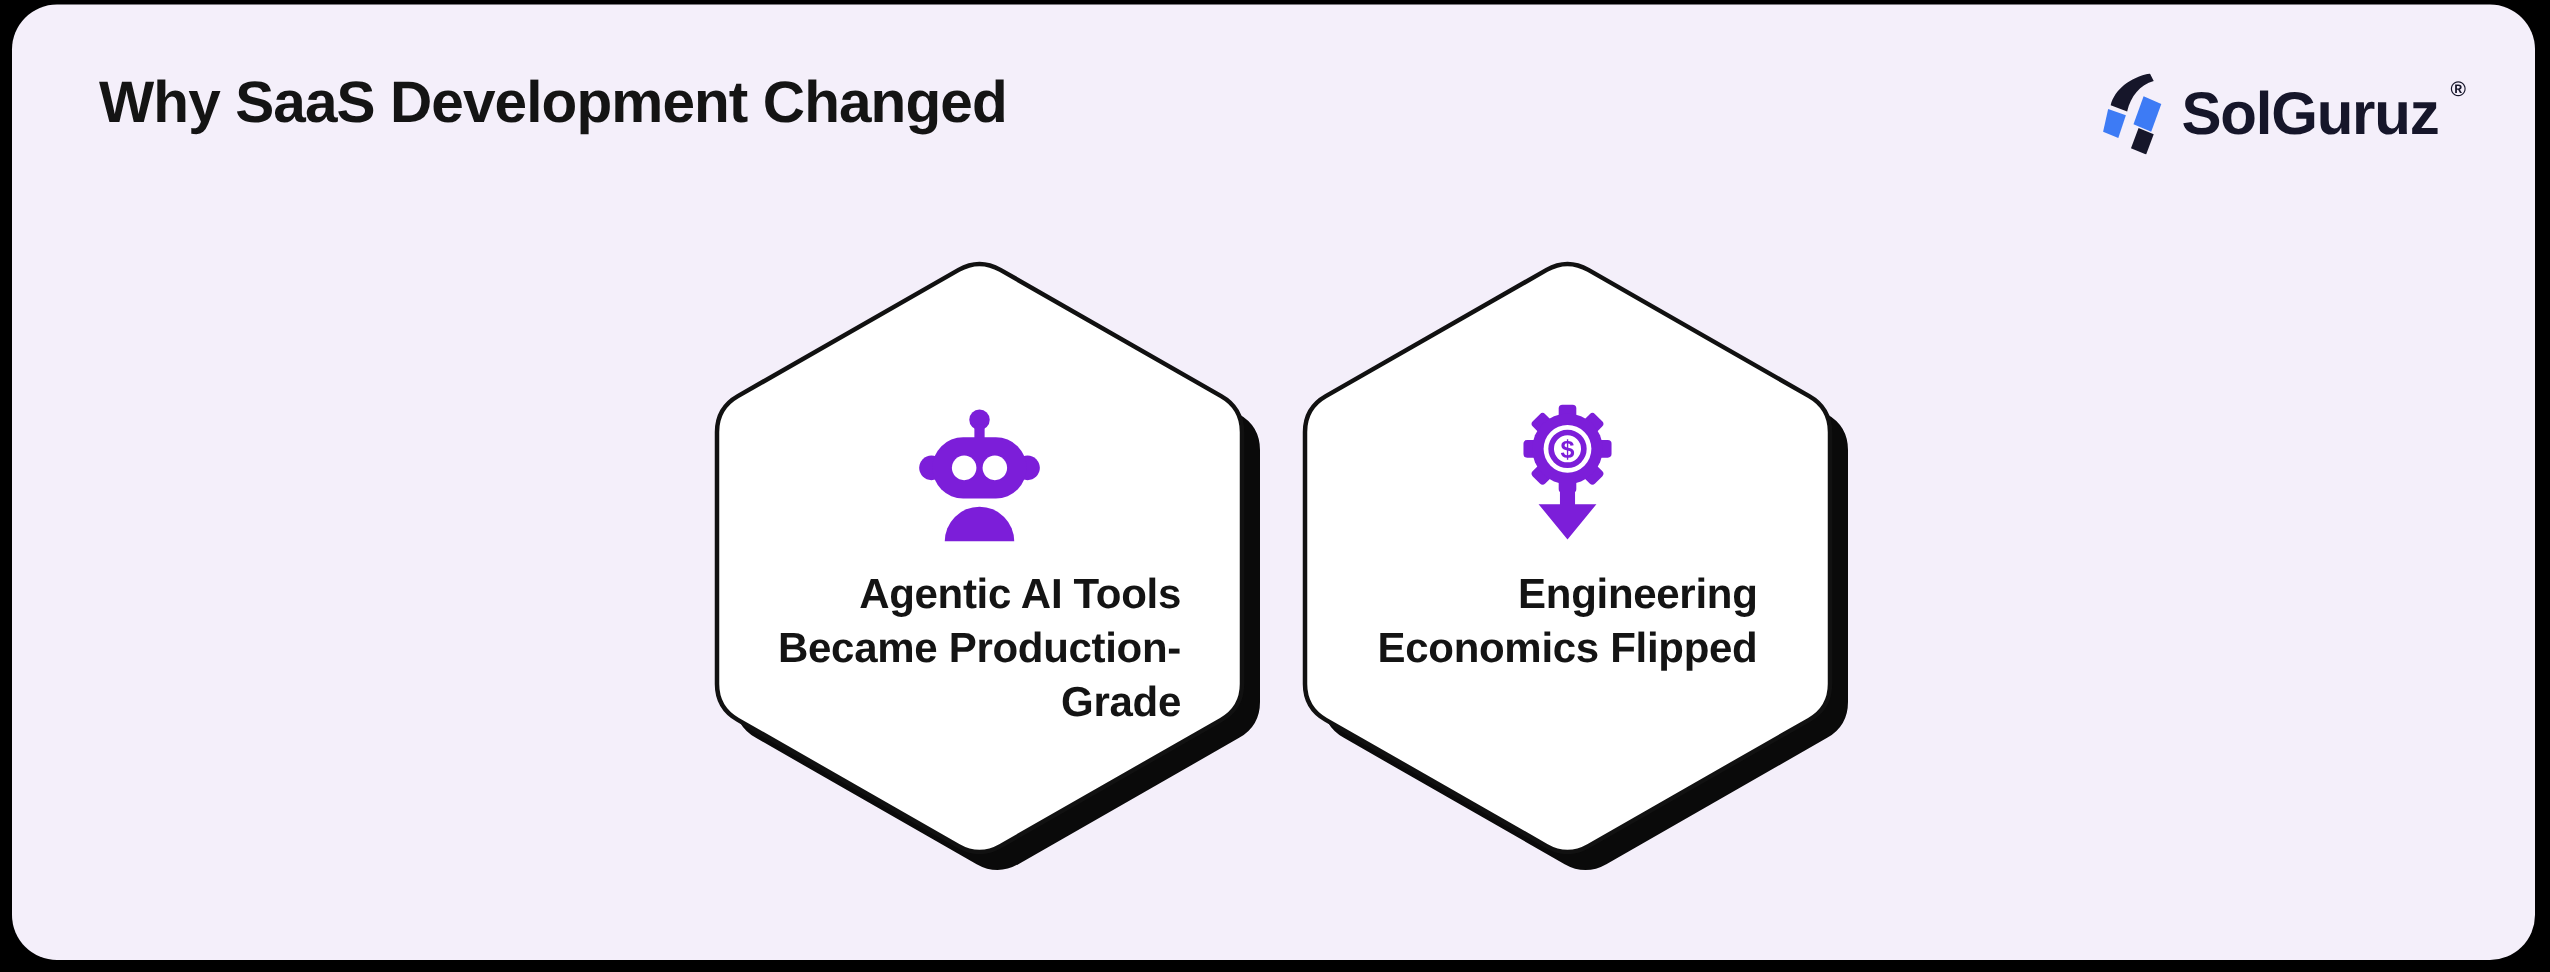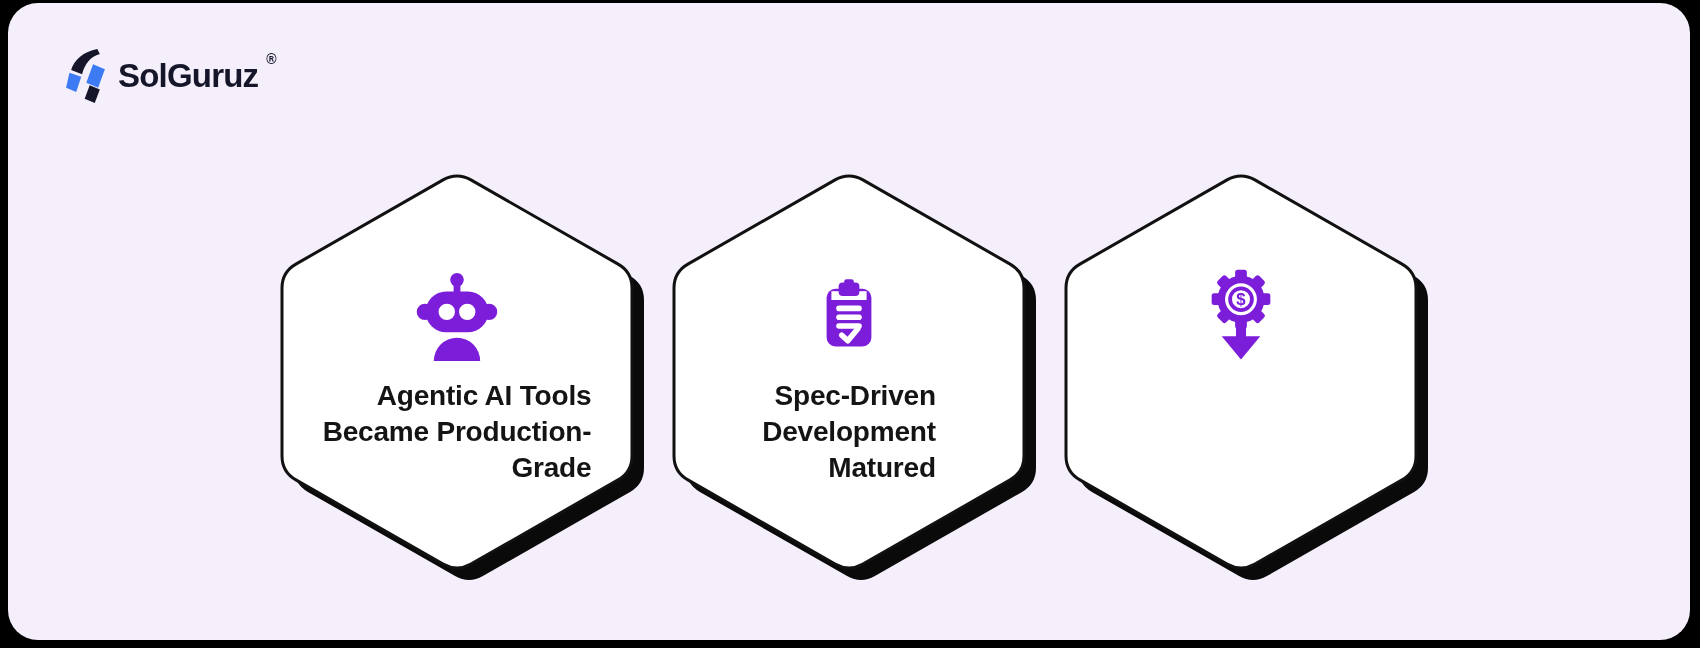--- a/index.html
+++ b/index.html
@@ -16,21 +16,21 @@
   .header{
     position:absolute;left:58px;right:46px;top:44px;
     display:flex;justify-content:space-between;align-items:flex-start;
   }
   .title{
     margin:0;font-size:39px;font-weight:800;letter-spacing:-0.6px;
     color:var(--text-dark,#141414);line-height:1.15;
   }
   .logo{display:flex;align-items:center;gap:8px;margin-top:2px;}
   .logo-text{
-    font-size:33px;font-weight:800;letter-spacing:-0.8px;
+    font-size:40px;font-weight:800;letter-spacing:-0.8px;
     color:var(--logo-dark,#16162a);
     text-align:center;
   }
   .logo-reg{
     font-size:14px;font-weight:700;color:var(--logo-dark,#16162a);
     align-self:flex-start;margin-top:2px;
   }
   .hex-row{
     position:absolute;left:0;right:0;top:169px;
     display:flex;justify-content:center;gap:42px;
@@ -54,20 +54,21 @@
   }
   .logo-mark-black{fill:var(--logo-dark,#16162a);}
   .logo-mark-blue{fill:var(--logo-blue,#3d7bf5);}
 </style>
 </head>
 <body style="background: rgb(0, 0, 0);">
 
 <div class="card">
 
   <div class="header">
+    <h1 class="title">Why SaaS Development Changed</h1>
 
     <div class="logo">
       <svg width="44" height="54" viewBox="0 0 52 64" aria-hidden="true">
         <path class="logo-mark-black" d="M37 0 C21 3 9 13 6 25 L19 30 C22 18 29 9 40 6 Z"></path>
         <path class="logo-mark-blue" d="M4 28 L18 33 L12 51 L0 46 Z"></path>
         <path class="logo-mark-blue" d="M32 18 L46 24 L38 46 L24 40 Z"></path>
         <path class="logo-mark-black" d="M28 43 L40 48 L34 64 L22 59 Z"></path>
       </svg>
       <span class="logo-text">SolGuruz</span>
       <span class="logo-reg">®</span>
@@ -95,43 +96,20 @@
             <circle cx="45" cy="60" r="12" fill="#fff"></circle>
             <circle cx="75" cy="60" r="12" fill="#fff"></circle>
           </svg>
         </div>
         <div class="hex-label">Agentic AI Tools
 Became Production-
 Grade</div>
       </div>
     </div>
 
-    <div class="hex-card">
-      <svg class="hex-bg" width="368" height="420" viewBox="-3 -3 368 420" aria-hidden="true">
-        <path class="hex-shadow" transform="translate(12,12)" d="M161.1 7.9 Q175 0 188.9 7.9 L336.1 92.1 Q350 100 350 116 L350 284 Q350 300 336.1 307.9 L188.9 392.1 Q175 400 161.1 392.1 L13.9 307.9 Q0 300 0 284 L0 116 Q0 100 13.9 92.1 Z"></path>
-        <path class="hex-face" d="M161.1 7.9 Q175 0 188.9 7.9 L336.1 92.1 Q350 100 350 116 L350 284 Q350 300 336.1 307.9 L188.9 392.1 Q175 400 161.1 392.1 L13.9 307.9 Q0 300 0 284 L0 116 Q0 100 13.9 92.1 Z"></path>
-      </svg>
-      <div class="hex-content">
-        <div class="hex-icon">
-          <svg width="64" height="74" viewBox="0 0 80 92" aria-hidden="true">
-            <rect x="12" y="12" width="56" height="72" rx="11" fill="currentColor"></rect>
-            <rect x="18" y="15" width="44" height="11" fill="#fff"></rect>
-            <rect x="27" y="4" width="26" height="17" rx="5" fill="currentColor"></rect>
-            <rect x="34" y="0" width="12" height="8" rx="3" fill="currentColor"></rect>
-            <rect x="24" y="33" width="32" height="7" rx="3.5" fill="#fff"></rect>
-            <rect x="24" y="44" width="32" height="7" rx="3.5" fill="#fff"></rect>
-            <rect x="24" y="55" width="32" height="7" rx="3.5" fill="#fff"></rect>
-            <path d="M31 70 L38.5 77 L51 62" fill="none" stroke="#fff" stroke-width="7" stroke-linecap="round" stroke-linejoin="round"></path>
-          </svg>
-        </div>
-        <div class="hex-label">Spec-Driven
-Development
-Matured</div>
-      </div>
-    </div>
 
     <div class="hex-card">
       <svg class="hex-bg" width="368" height="420" viewBox="-3 -3 368 420" aria-hidden="true">
         <path class="hex-shadow" transform="translate(12,12)" d="M161.1 7.9 Q175 0 188.9 7.9 L336.1 92.1 Q350 100 350 116 L350 284 Q350 300 336.1 307.9 L188.9 392.1 Q175 400 161.1 392.1 L13.9 307.9 Q0 300 0 284 L0 116 Q0 100 13.9 92.1 Z"></path>
         <path class="hex-face" d="M161.1 7.9 Q175 0 188.9 7.9 L336.1 92.1 Q350 100 350 116 L350 284 Q350 300 336.1 307.9 L188.9 392.1 Q175 400 161.1 392.1 L13.9 307.9 Q0 300 0 284 L0 116 Q0 100 13.9 92.1 Z"></path>
       </svg>
       <div class="hex-content">
         <div class="hex-icon">
           <svg width="84" height="104" viewBox="0 0 100 124" aria-hidden="true">
             <g fill="currentColor">
@@ -144,17 +122,19 @@
               <rect x="43" y="7" width="14" height="14" rx="3" transform="rotate(270 50 42)"></rect>
               <rect x="43" y="7" width="14" height="14" rx="3" transform="rotate(315 50 42)"></rect>
               <circle cx="50" cy="42" r="28"></circle>
             </g>
             <circle cx="50" cy="42" r="19" fill="#fff"></circle>
             <circle cx="50" cy="42" r="13" fill="#fff" stroke="currentColor" stroke-width="4.5"></circle>
             <text x="50" y="49" text-anchor="middle" font-size="20" font-weight="bold" fill="currentColor" font-family="Liberation Sans, sans-serif">$</text>
             <polygon points="44,64 56,64 56,86 73,86 50,114 27,86 44,86" fill="currentColor"></polygon>
           </svg>
         </div>
+        <div class="hex-label">Engineering
+Economics Flipped</div>
       </div>
     </div>
 
   </div>
 </div>
 
 </body></html>

